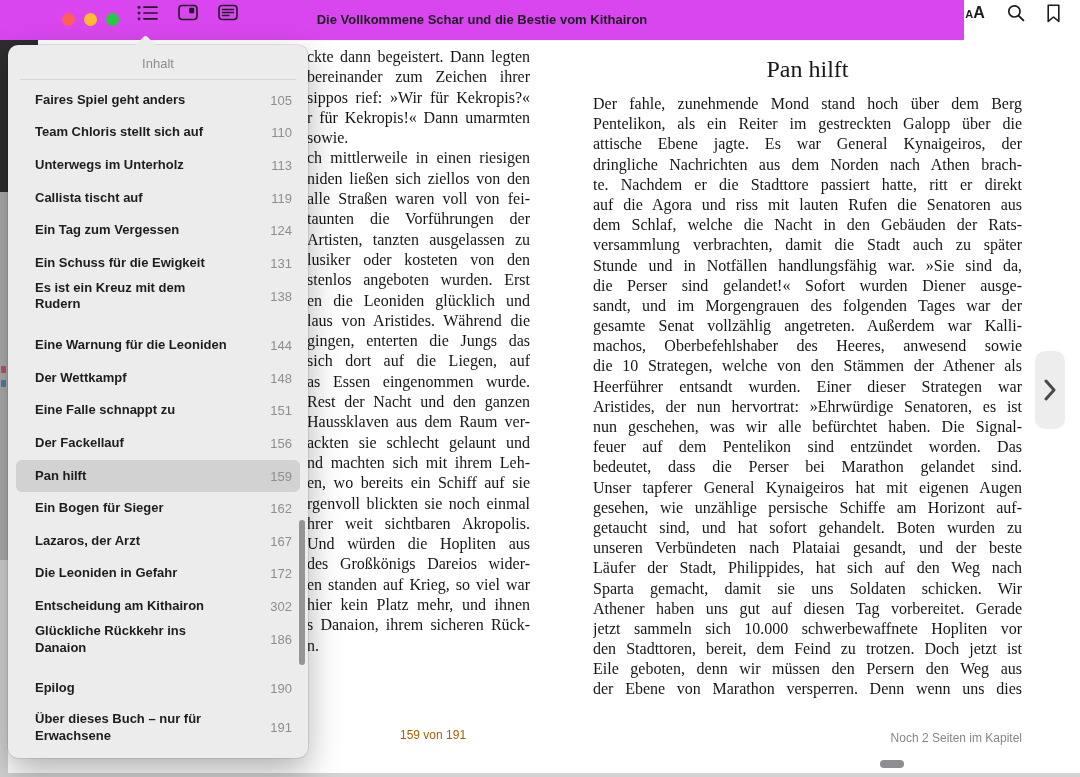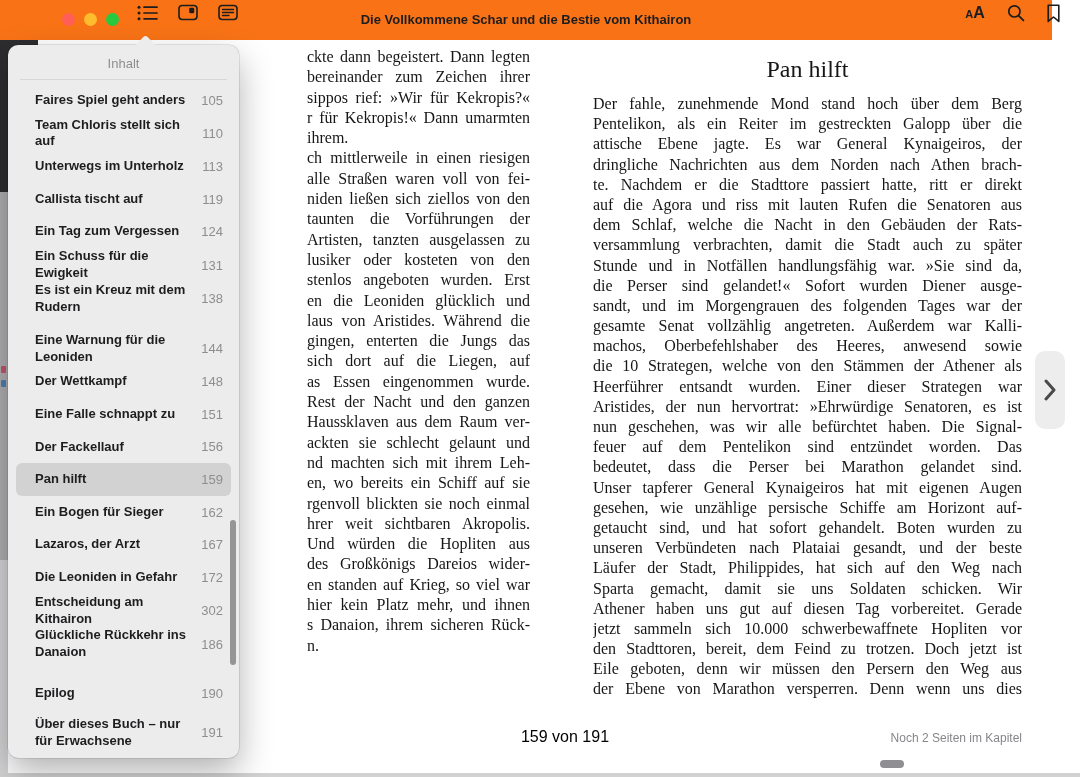--- a/index.html
+++ b/index.html
@@ -9,31 +9,31 @@
     background:#ffffff; overflow:hidden;
     font-family:"Liberation Sans", sans-serif;
     color:#1d1d1f;
   }
   
   .dark-strip { position:absolute; left:0; top:0; width:38px; height:192px; background:#2d2d2f; }
   .gray-sliver1 { position:absolute; left:0; top:192px; width:8px; height:368px; background:#aeaeb0; }
   .gray-sliver2 { position:absolute; left:0; top:560px; width:8px; height:217px; background:#d4d4d6; }
   .speck { position:absolute; width:5px; height:7px; border-radius:1px; }
   
-  .toolbar { position:absolute; left:0; top:0; width:1052px; height:40px; background:#f97316; }
+  .toolbar { position:absolute; left:0; top:0; width:964px; height:40px; background:#d946ef; }
   .traffic { position:absolute; top:13px; width:13px; height:13px; border-radius:50%; }
   .tl-red { left:62px; }  .tl-yellow { left:84px; } .tl-green { left:106px; }
   .tb-btn { position:absolute; top:4px; width:26px; height:24px; display:flex; align-items:flex-start; justify-content:center; border-radius:5px; }
   .tb-btn svg { display:block; }
   .win-title { position:absolute; top:12px; left:50%; transform:translateX(-50%); font-size:13px; font-weight:700; color:#1d1d1f; white-space:nowrap; }
   .aa-small { font-size:11px; font-weight:600; }
   .aa-big { font-size:16px; font-weight:600; }
   
   .toc-panel {
-    position:absolute; left:8px; top:45px; width:231px; height:713px;
+    position:absolute; left:8px; top:45px; width:300px; height:713px;
     background:#ececec; border-radius:10px;
     box-shadow: 0 0 0 0.5px rgba(0,0,0,0.18), 0 14px 34px rgba(0,0,0,0.30);
     z-index:20;
   }
   .toc-notch {
     position:absolute; left:130px; top:-7px; width:15px; height:15px;
     background:#ececec; transform:rotate(45deg); border-radius:3px;
   }
   .toc-header {
     margin:0 12px; height:35px; line-height:37px; text-align:center;
@@ -66,21 +66,21 @@
   .left-col { position:absolute; left:287px; top:47px; width:243px; z-index:5; }
   .left-col .book-line { line-height:20.3px; height:20.3px;margin-left:20px; }
   .right-col { position:absolute; left:593px; top:94px; width:429px; }
   .right-col .book-line { line-height:20.2px; height:20.2px; }
   .chapter-title {
     position:absolute; left:593px; top:56px; width:429px; text-align:center;
     font-family:"Liberation Serif","DejaVu Serif",serif;
     font-size:24px; font-weight:500; color:#161616;
   }
   
-  .page-indicator { position:absolute; left:400px; top:728px; width:330px; text-align:center; font-size:16px; color:#000000; }
+  .page-indicator { position:absolute; left:400px; top:728px; width:330px; font-size:12px; color:#a16207; }
   .chapter-remaining { position:absolute; right:58px; top:731px; font-size:12px; color:#86868b; }
   .bottom-pill { position:absolute; left:880px; top:760px; width:24px; height:8px; border-radius:4px; background:#8e8e93; }
   .bottom-edge { position:absolute; left:0; bottom:0; width:1080px; height:4px; background:#d2d2d2; }
   
   .nav-next {
     position:absolute; left:1035px; top:351px; width:30px; height:78px;
     background:#ededed; border-radius:10px;
     display:flex; align-items:center; justify-content:center;
   }
 </style>
@@ -150,24 +150,24 @@
       </svg>
     </div>
   </div>
 
   <div class="left-col">
 
   <div class="book-line">ckte dann begeistert. Dann legten</div>
       <div class="book-line">bereinander zum Zeichen ihrer</div>
       <div class="book-line">sippos rief: »Wir für Kekropis?«</div>
       <div class="book-line">r für Kekropis!« Dann umarmten</div>
-      <div class="book-line end">ihrem.</div>
+      <div class="book-line end">sowie.</div>
       <div class="book-line">ch mittlerweile in einen riesigen</div>
+      <div class="book-line">niden ließen sich ziellos von den</div>
       <div class="book-line">alle Straßen waren voll von fei-</div>
-      <div class="book-line">niden ließen sich ziellos von den</div>
       <div class="book-line">taunten die Vorführungen der</div>
       <div class="book-line">Artisten, tanzten ausgelassen zu</div>
       <div class="book-line">lusiker oder kosteten von den</div>
       <div class="book-line">stenlos angeboten wurden. Erst</div>
       <div class="book-line">en die Leoniden glücklich und</div>
       <div class="book-line">laus von Aristides. Während die</div>
       <div class="book-line">gingen, enterten die Jungs das</div>
       <div class="book-line">sich dort auf die Liegen, auf</div>
       <div class="book-line">as Essen eingenommen wurde.</div>
       <div class="book-line">Rest der Nacht und den ganzen</div>

